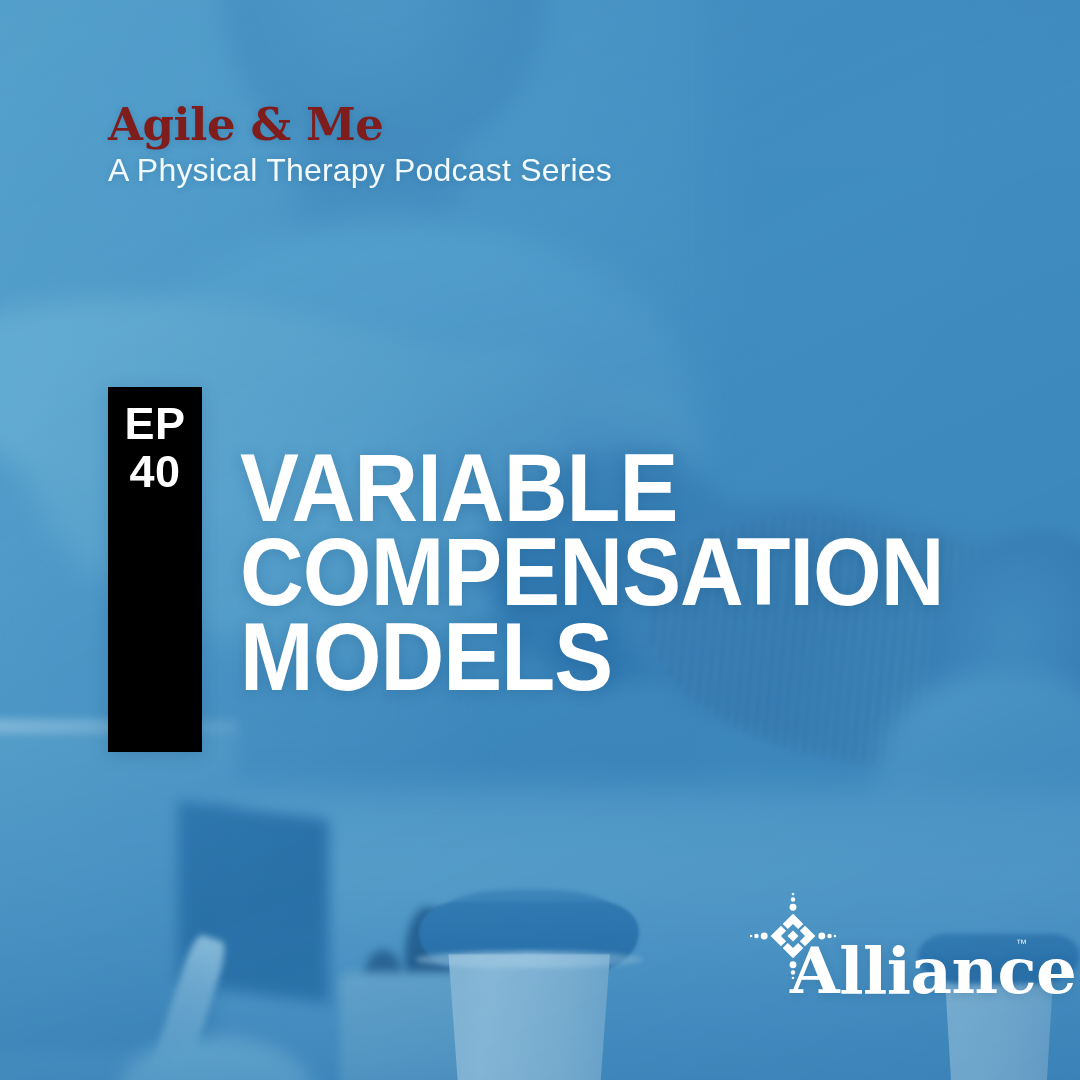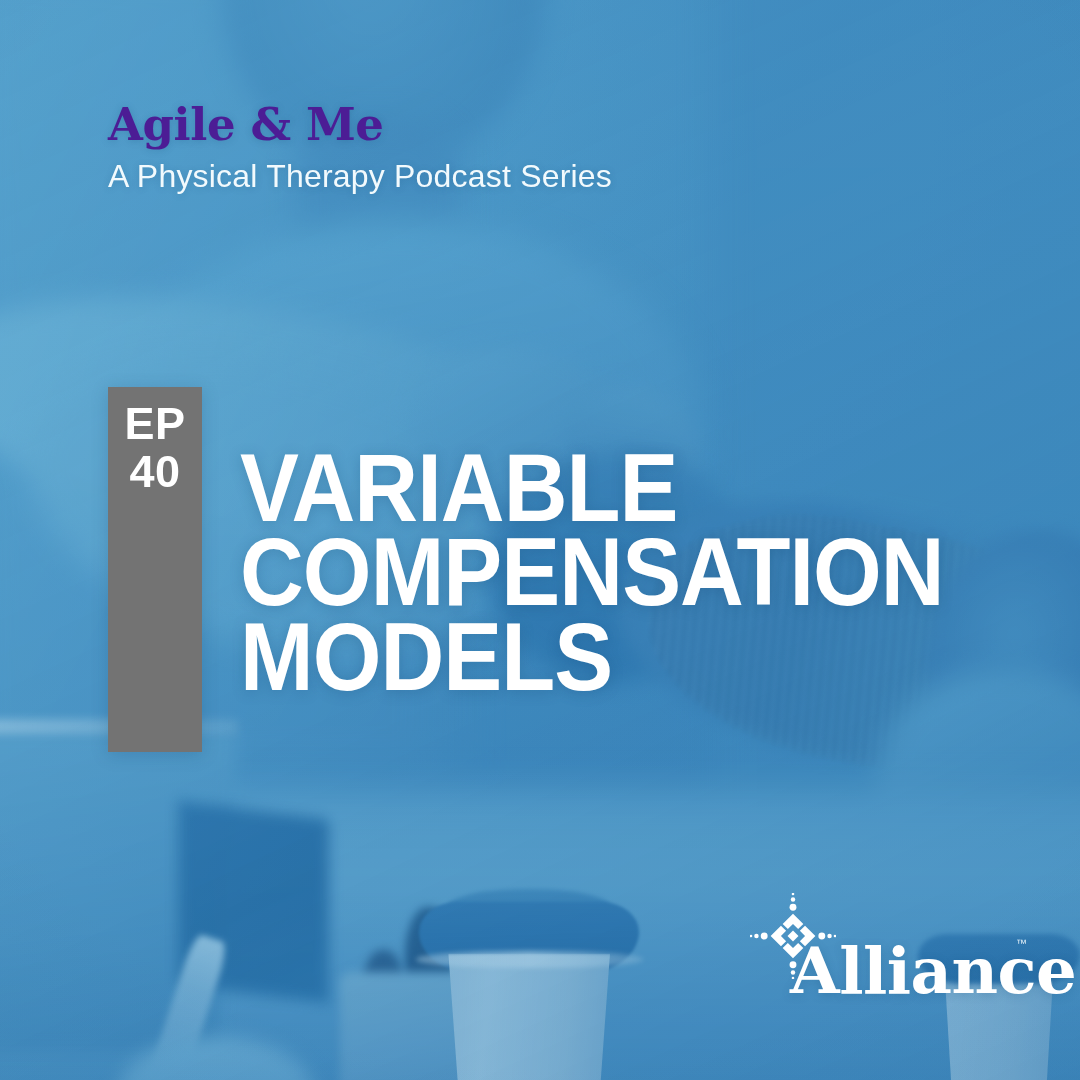--- a/index.html
+++ b/index.html
@@ -251,41 +251,41 @@
   
   .content { position:absolute; inset:0; }
 
   .brand-block{ position:absolute; left:108px; top:102px; }
 
   .brand-title{
     font-family:"DejaVu Serif", serif;
     font-weight:700;
     font-size:45px;
     line-height:1.0;
-    color:#4c1d95;
+    color:#7f1d1d;
     letter-spacing:-0.4px;
     text-shadow:0 1px 7px rgba(25,80,120,.26);
   }
   .brand-sub{
-    margin-top:13px;
+    margin-top:7px;
     font-family:"Liberation Sans", sans-serif;
     font-weight:400;
     font-size:32px;
     line-height:1.0;
     color:#f2fafd;
     letter-spacing:.2px;
     text-shadow:0 1px 7px rgba(25,80,120,.24);
   }
 
   
   .ep-badge{
     position:absolute;
     left:108px; top:387px;
     width:94px; height:365px;
-    background:#737373;
+    background:#000000;
     box-shadow:0 3px 16px rgba(16,70,112,.22);
   }
   .ep-badge .ep-stack{
     padding-top:13px;
     text-align:center;
     font-family:"Liberation Sans", sans-serif;
     font-weight:700;
     color:#ffffff;
   }
   .ep-word{ font-size:45px; line-height:1.07; letter-spacing:.5px; }

